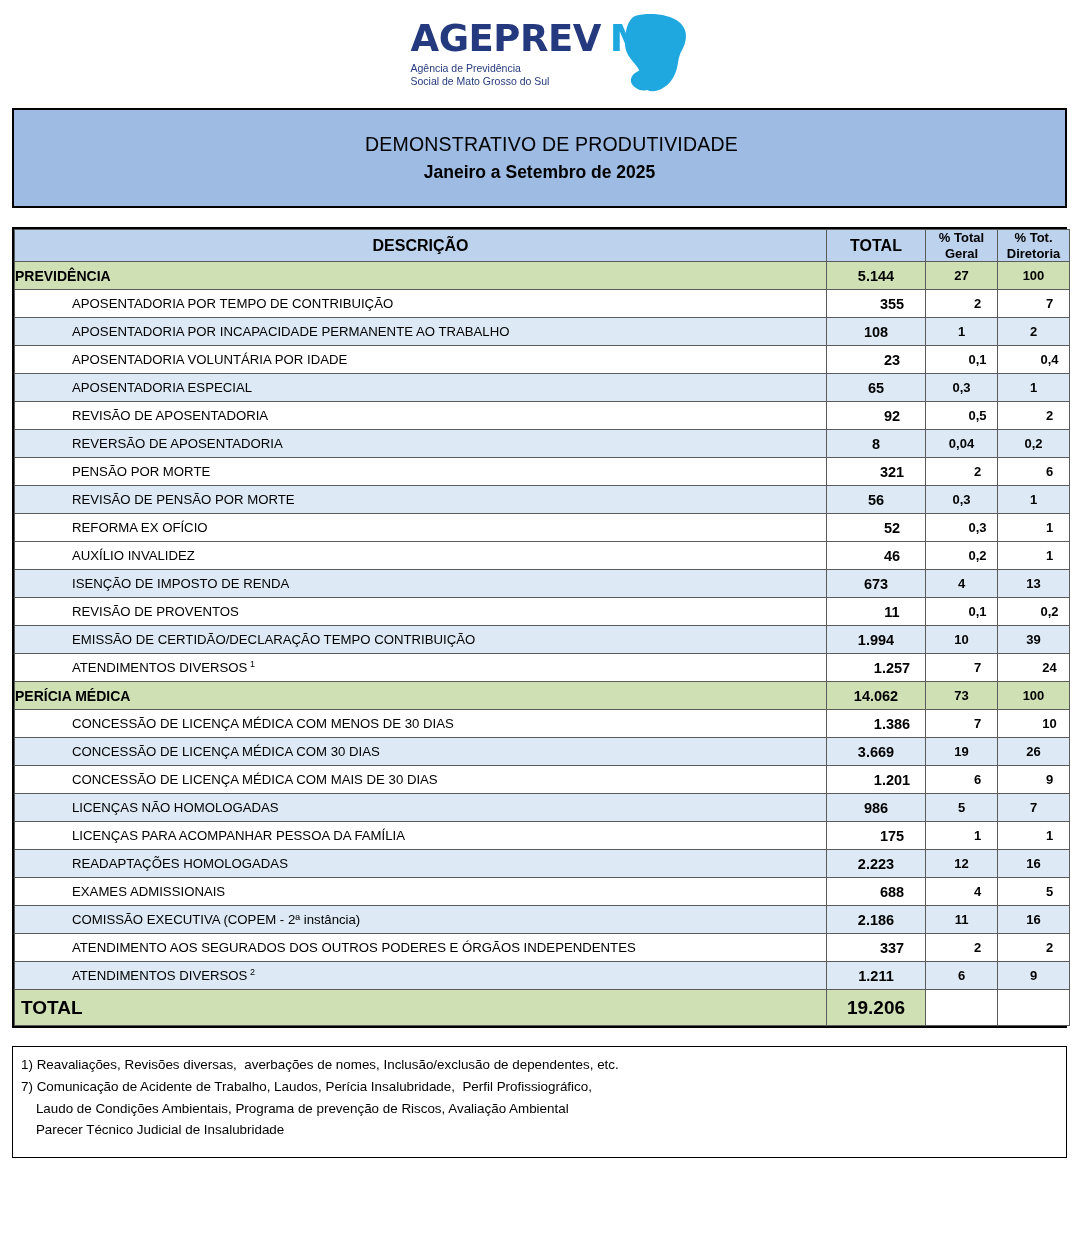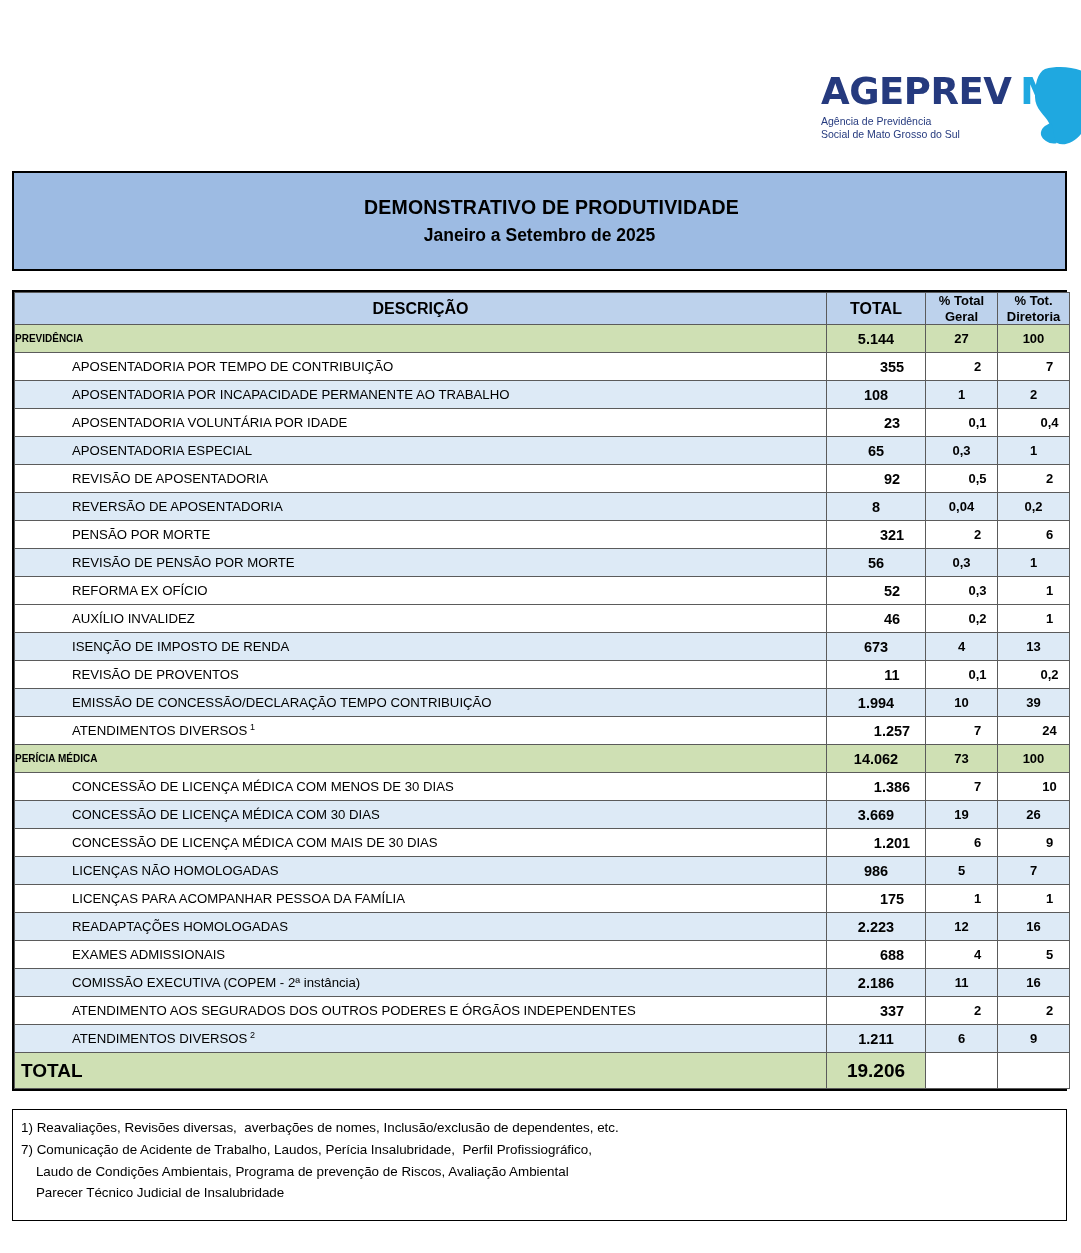--- a/index.html
+++ b/index.html
@@ -13,26 +13,25 @@
     width: 1081px;
     height: 1253px;
     position: relative;
     background: #ffffff;
     padding: 0;
     overflow: hidden;
   }
 
   
   .logo-area {
-    height: 128px;
+    height: 108px;
     display: flex;
     align-items: center;
-    justify-content: flex-end;
+    justify-content: center;
     position: relative;
-    margin-top: 43px;
   }
   .logo-wrap {
     position: relative;
     width: 260px;
     height: 88px;
     display: flex;
     flex-direction: column;
     align-items: flex-start;
     justify-content: center;
   }
@@ -78,21 +77,21 @@
     background: #9dbbe3;
     height: 100px;
     display: flex;
     flex-direction: column;
     align-items: center;
     justify-content: center;
     gap: 6px;
   }
   .title-line1 {
     font-size: 19.5px;
-    font-weight: bold;
+    font-weight: normal;
     color: #000;
     letter-spacing: 0.2px;
     margin-left: 24px;
   }
   .title-line2 {
     font-size: 17.5px;
     font-weight: bold;
     color: #000;
   }
 
@@ -146,21 +145,21 @@
   }
   td.pct {
     text-align: center;
     font-weight: bold;
     font-size: 13px;
   }
   tr.group td {
     background: #cfe0b4;
     font-weight: bold;
   }
-  tr.group td.desc { font-size: 10px; margin-left: 48px; }
+  tr.group td.desc { font-size: 14px; margin-left: 48px; }
   tr.alt td { background: #ddeaf6; }
   tr.plain td { background: #ffffff; padding-left: 32px; }
   tr.total-row td {
     background: #cfe0b4;
     height: 36px;
   }
   tr.total-row td.desc {
     font-size: 19px;
     font-weight: bold;
     padding-left: 6px;
@@ -305,21 +304,21 @@
             <td class="pct">4</td>
             <td class="pct">13</td>
           </tr>
           <tr class="plain">
             <td class="desc indent">REVISÃO DE PROVENTOS</td>
             <td class="num">11</td>
             <td class="pct">0,1</td>
             <td class="pct">0,2</td>
           </tr>
           <tr class="alt">
-            <td class="desc indent">EMISSÃO DE CONCESSÃO/DECLARAÇÃO TEMPO CONTRIBUIÇÃO</td>
+            <td class="desc indent">EMISSÃO DE CERTIDÃO/DECLARAÇÃO TEMPO CONTRIBUIÇÃO</td>
             <td class="num">1.994</td>
             <td class="pct">10</td>
             <td class="pct">39</td>
           </tr>
           <tr class="plain">
             <td class="desc indent">ATENDIMENTOS DIVERSOS<sup> 1</sup></td>
             <td class="num">1.257</td>
             <td class="pct">7</td>
             <td class="pct">24</td>
           </tr>

